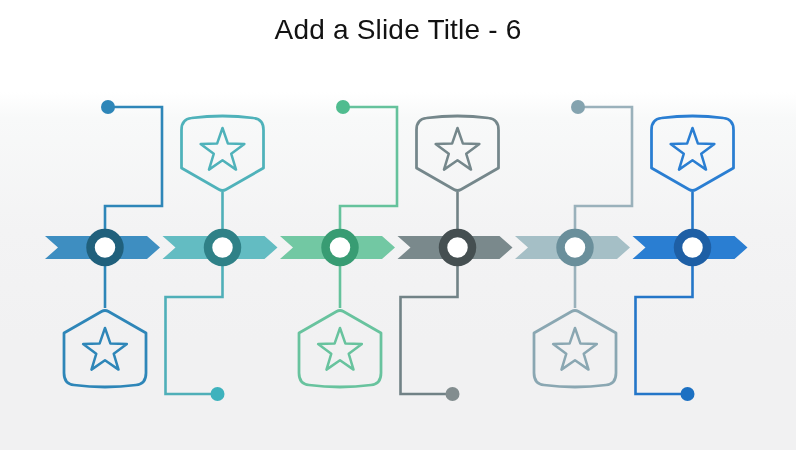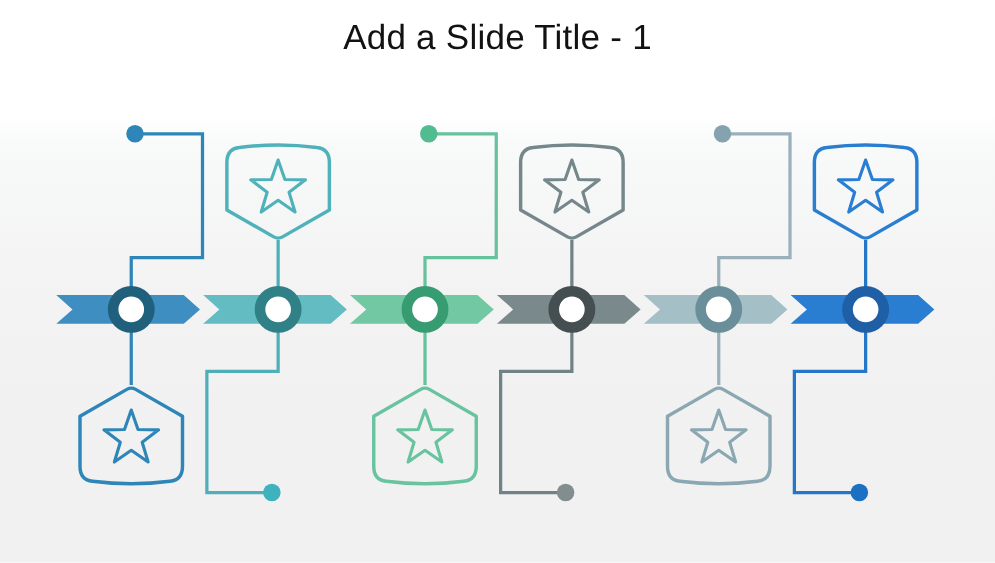--- a/index.html
+++ b/index.html
@@ -15,21 +15,21 @@
   }
   .timeline-svg{position:absolute;top:0;left:0;}
   .connector{fill:none;stroke-width:2.6px;}
   .badge{fill:none;stroke-width:2.75px;stroke-linejoin:round;}
   .star{fill:none;stroke-width:2.5px;stroke-linejoin:round;}
   .node-ring{fill:#ffffff;stroke-width:8.5px;}
 </style>
 </head>
 <body>
 
-<div class="slide-title">Add a Slide Title - 1</div>
+<div class="slide-title">Add a Slide Title - 6</div>
 
 <svg class="timeline-svg" width="796" height="450" viewBox="0 0 796 450" xmlns="http://www.w3.org/2000/svg">
 
   <g>
     <polygon points="45,236 147,236 160,247.5 147,259 45,259 58,247.5" fill="#3E8EC1"></polygon>
     <path class="connector" d="M108,107 H162 V206 H105 V247" stroke="#2E86B8"></path>
     <circle cx="108" cy="107" r="7" fill="#2E86B8"></circle>
     <path class="connector" d="M105,247 V308" stroke="#2E86B8"></path>
     <path class="badge" transform="translate(61,306)" d="M3,67 Q3,78 13,79 Q44,83 75,79 Q85,78 85,67 L85,27 L47.5,5.5 Q44,3.5 40.5,5.5 L3,27 Z" stroke="#2E86B8"></path>
     <path class="star" transform="translate(105,351)" d="M0,-23 L5.41,-7.44 L21.87,-7.11 L8.75,2.84 L13.52,18.61 L0,9.2 L-13.52,18.61 L-8.75,2.84 L-21.87,-7.11 L-5.41,-7.44 Z" stroke="#2E86B8"></path>

